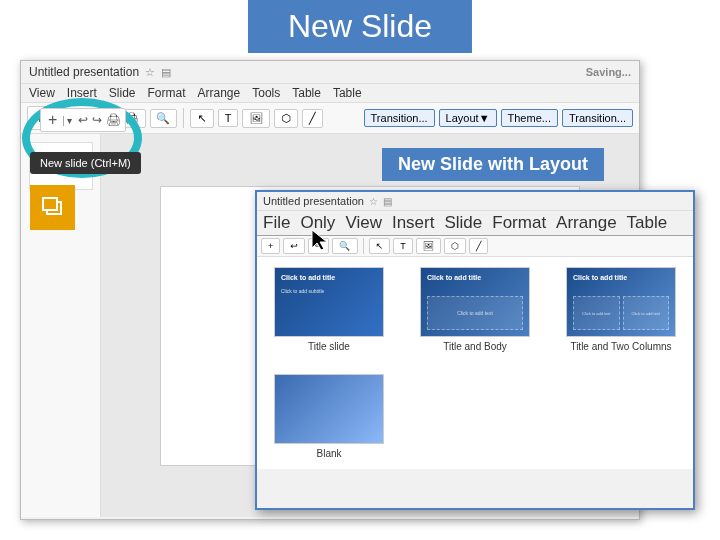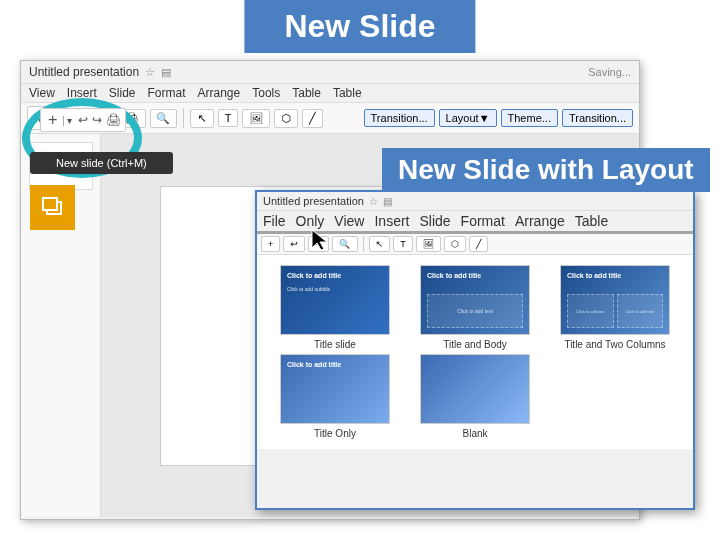--- a/index.html
+++ b/index.html
@@ -14,21 +14,21 @@
 
     
     .title-banner {
       position: absolute;
       top: 0;
       left: 50%;
       transform: translateX(-50%);
       background: #4a7fc1;
       color: white;
       font-size: 32px;
-      font-weight: bold;
+      font-weight: normal;
       padding: 8px 40px;
       z-index: 100;
     }
 
     
     .back-window {
       position: absolute;
       top: 60px;
       left: 20px;
       width: 620px;
@@ -172,21 +172,21 @@
     }
 
     
     .new-slide-tooltip {
       position: absolute;
       top: 152px;
       left: 30px;
       background: #333;
       color: white;
       font-size: 11px;
-      padding: 5px 26px;
+      padding: 5px 10px;
       border-radius: 3px;
       z-index: 30;
       white-space: nowrap;
     }
 
     
     .yellow-icon {
       position: absolute;
       top: 185px;
       left: 30px;
@@ -199,21 +199,21 @@
       justify-content: center;
     }
 
     
     .layout-banner {
       position: absolute;
       top: 148px;
       left: 382px;
       background: #4a7fc1;
       color: white;
-      font-size: 28px;
+      font-size: 18px;
       font-weight: bold;
       padding: 6px 16px;
       z-index: 100;
     }
 
     
     .front-window {
       position: absolute;
       top: 190px;
       left: 255px;
@@ -233,38 +233,38 @@
       border-bottom: 1px solid #ddd;
       display: flex;
       align-items: center;
       gap: 5px;
     }
 
     .front-window .menu-bar {
       display: flex;
       gap: 10px;
       padding: 2px 6px;
-      font-size: 14px;
+      font-size: 17px;
       color: #333;
-      border-bottom: 3px solid #a3a3a3;
+      border-bottom: 1px solid #a3a3a3;
     }
 
     .front-window .toolbar {
       display: flex;
       align-items: center;
       padding: 2px 4px;
       gap: 3px;
       background: #f8f8f8;
       border-bottom: 1px solid #ddd;
     }
 
     .front-window .layout-grid {
       display: grid;
       grid-template-columns: repeat(3, 1fr);
-      gap: 4px;
+      gap: 22px;
       padding: 10px;
       background: white;
       overflow: hidden;
     }
 
     .layout-item {
       display: flex;
       flex-direction: column;
       align-items: center;
       gap: 4px;
@@ -377,20 +377,21 @@
     .cursor-arrow svg {
       width: 20px;
       height: 24px;
     }
 
     
     .saving-text {
       font-size: 11px;
       color: #888;
       margin-left: auto;
+      font-weight: bold;
     }
 
     
     .pres-icon {
       display: flex;
       flex-direction: column;
       gap: 2px;
       align-items: center;
     }
   </style>
@@ -530,26 +531,20 @@
       <div class="layout-thumb two-columns">
         <div class="thumb-text">Click to add title</div>
         <div class="thumb-two-col">
           <div class="thumb-col">Click to add text</div>
           <div class="thumb-col">Click to add text</div>
         </div>
       </div>
       <span class="layout-label">Title and Two Columns</span>
     </div>
 
-    <div class="layout-item">
-      <div class="layout-thumb title-only">
-        <div class="thumb-text">Click to add title</div>
-      </div>
-      <span class="layout-label">Title Only</span>
-    </div>
 
 
     <div class="layout-item">
       <div class="layout-thumb blank">
       </div>
       <span class="layout-label">Blank</span>
     </div>
   </div>
 </div>
 

